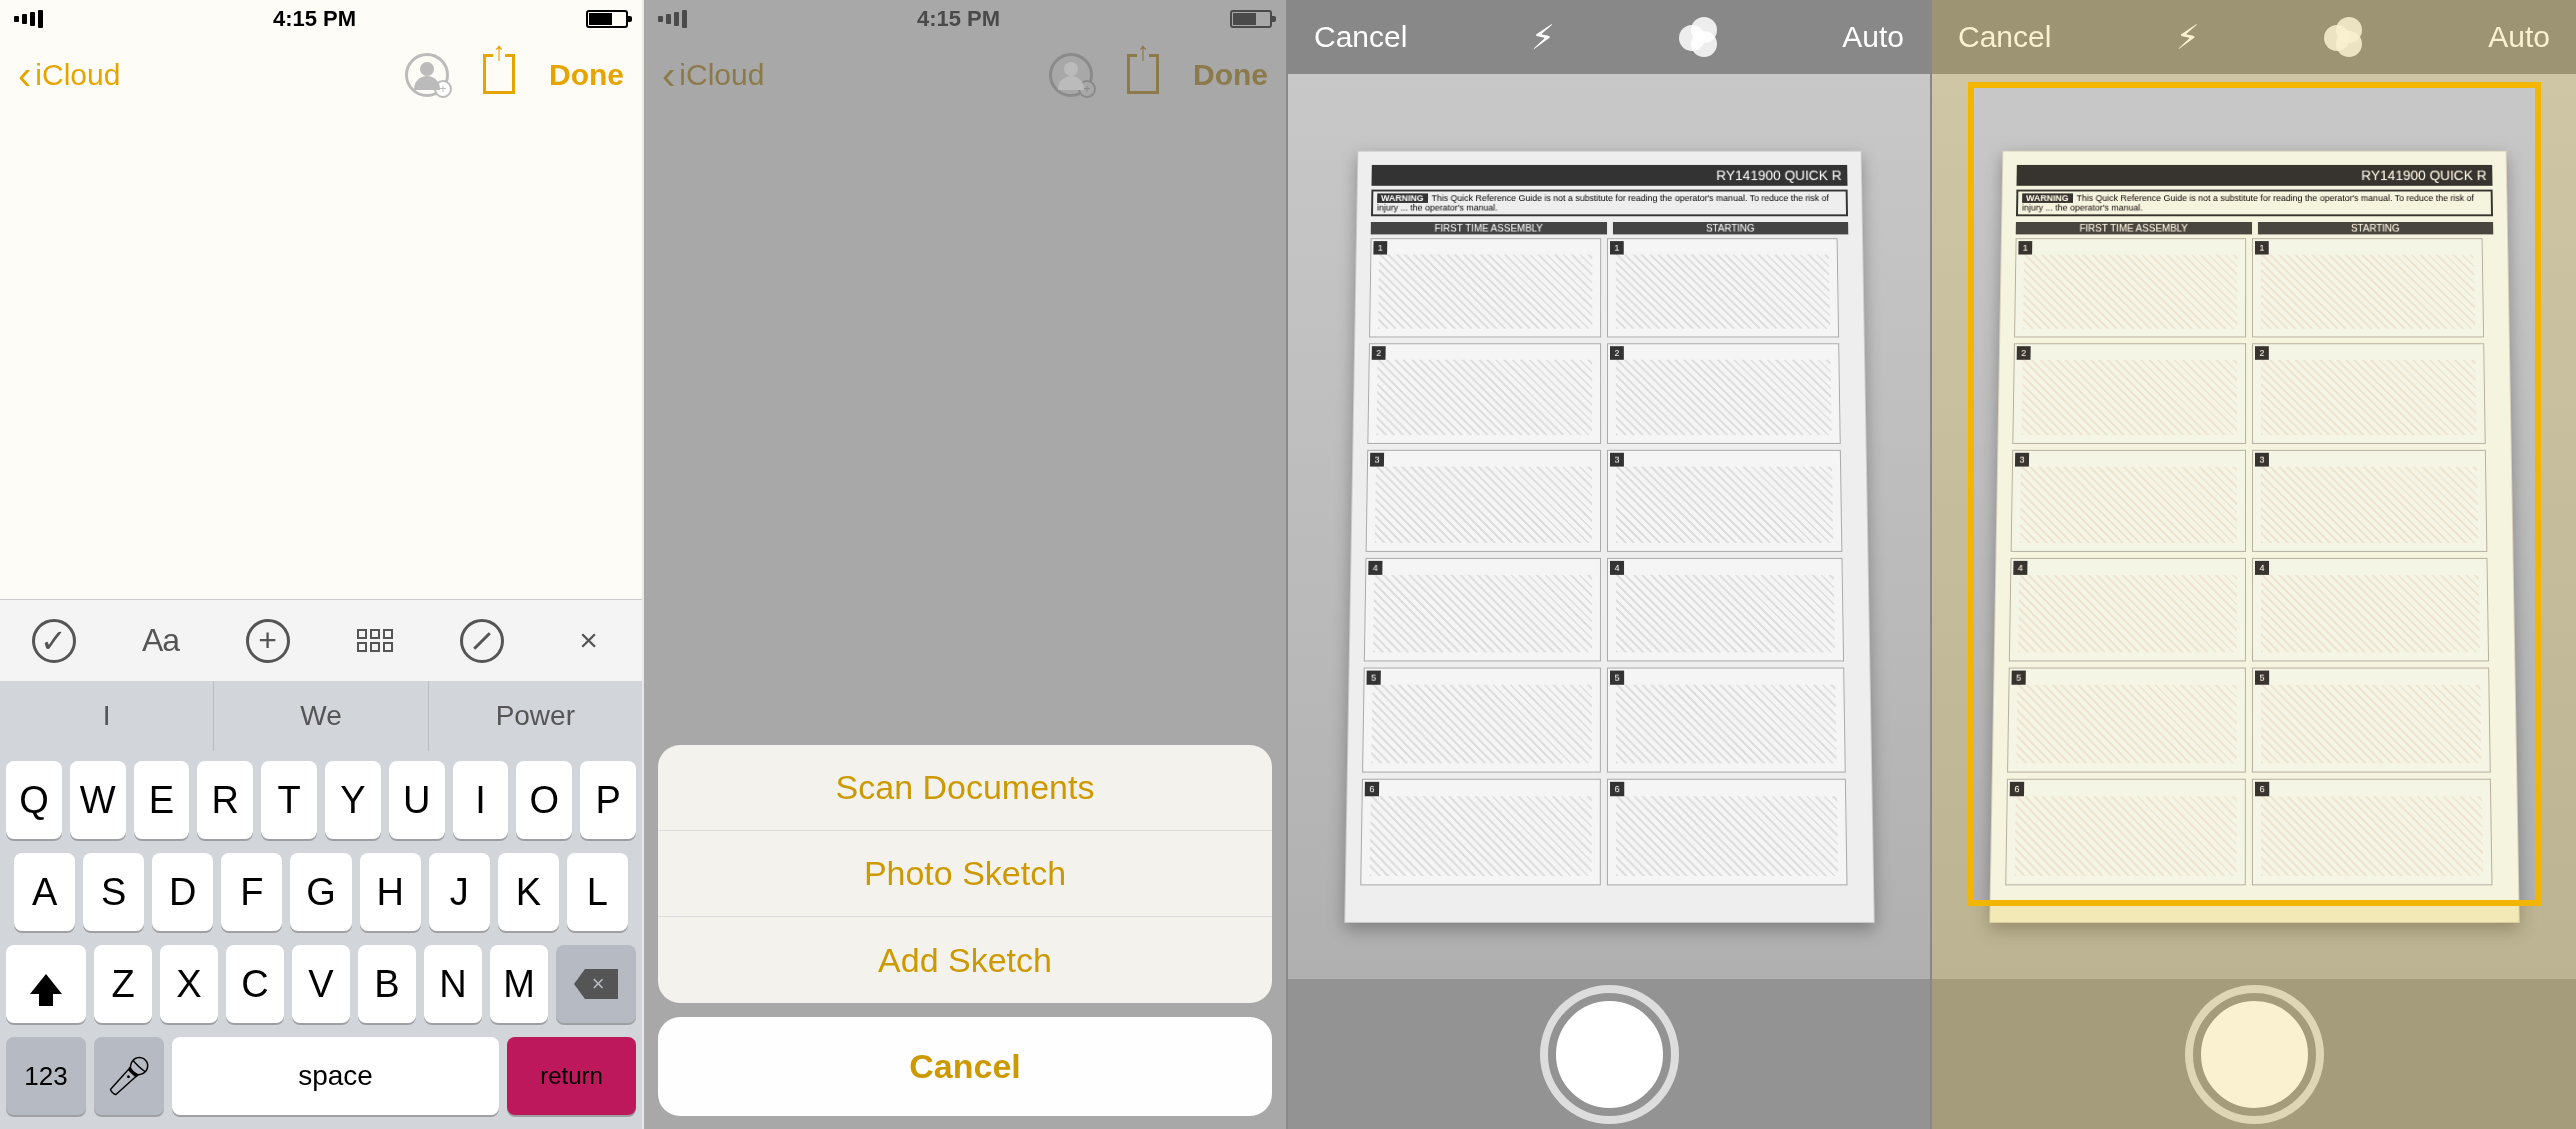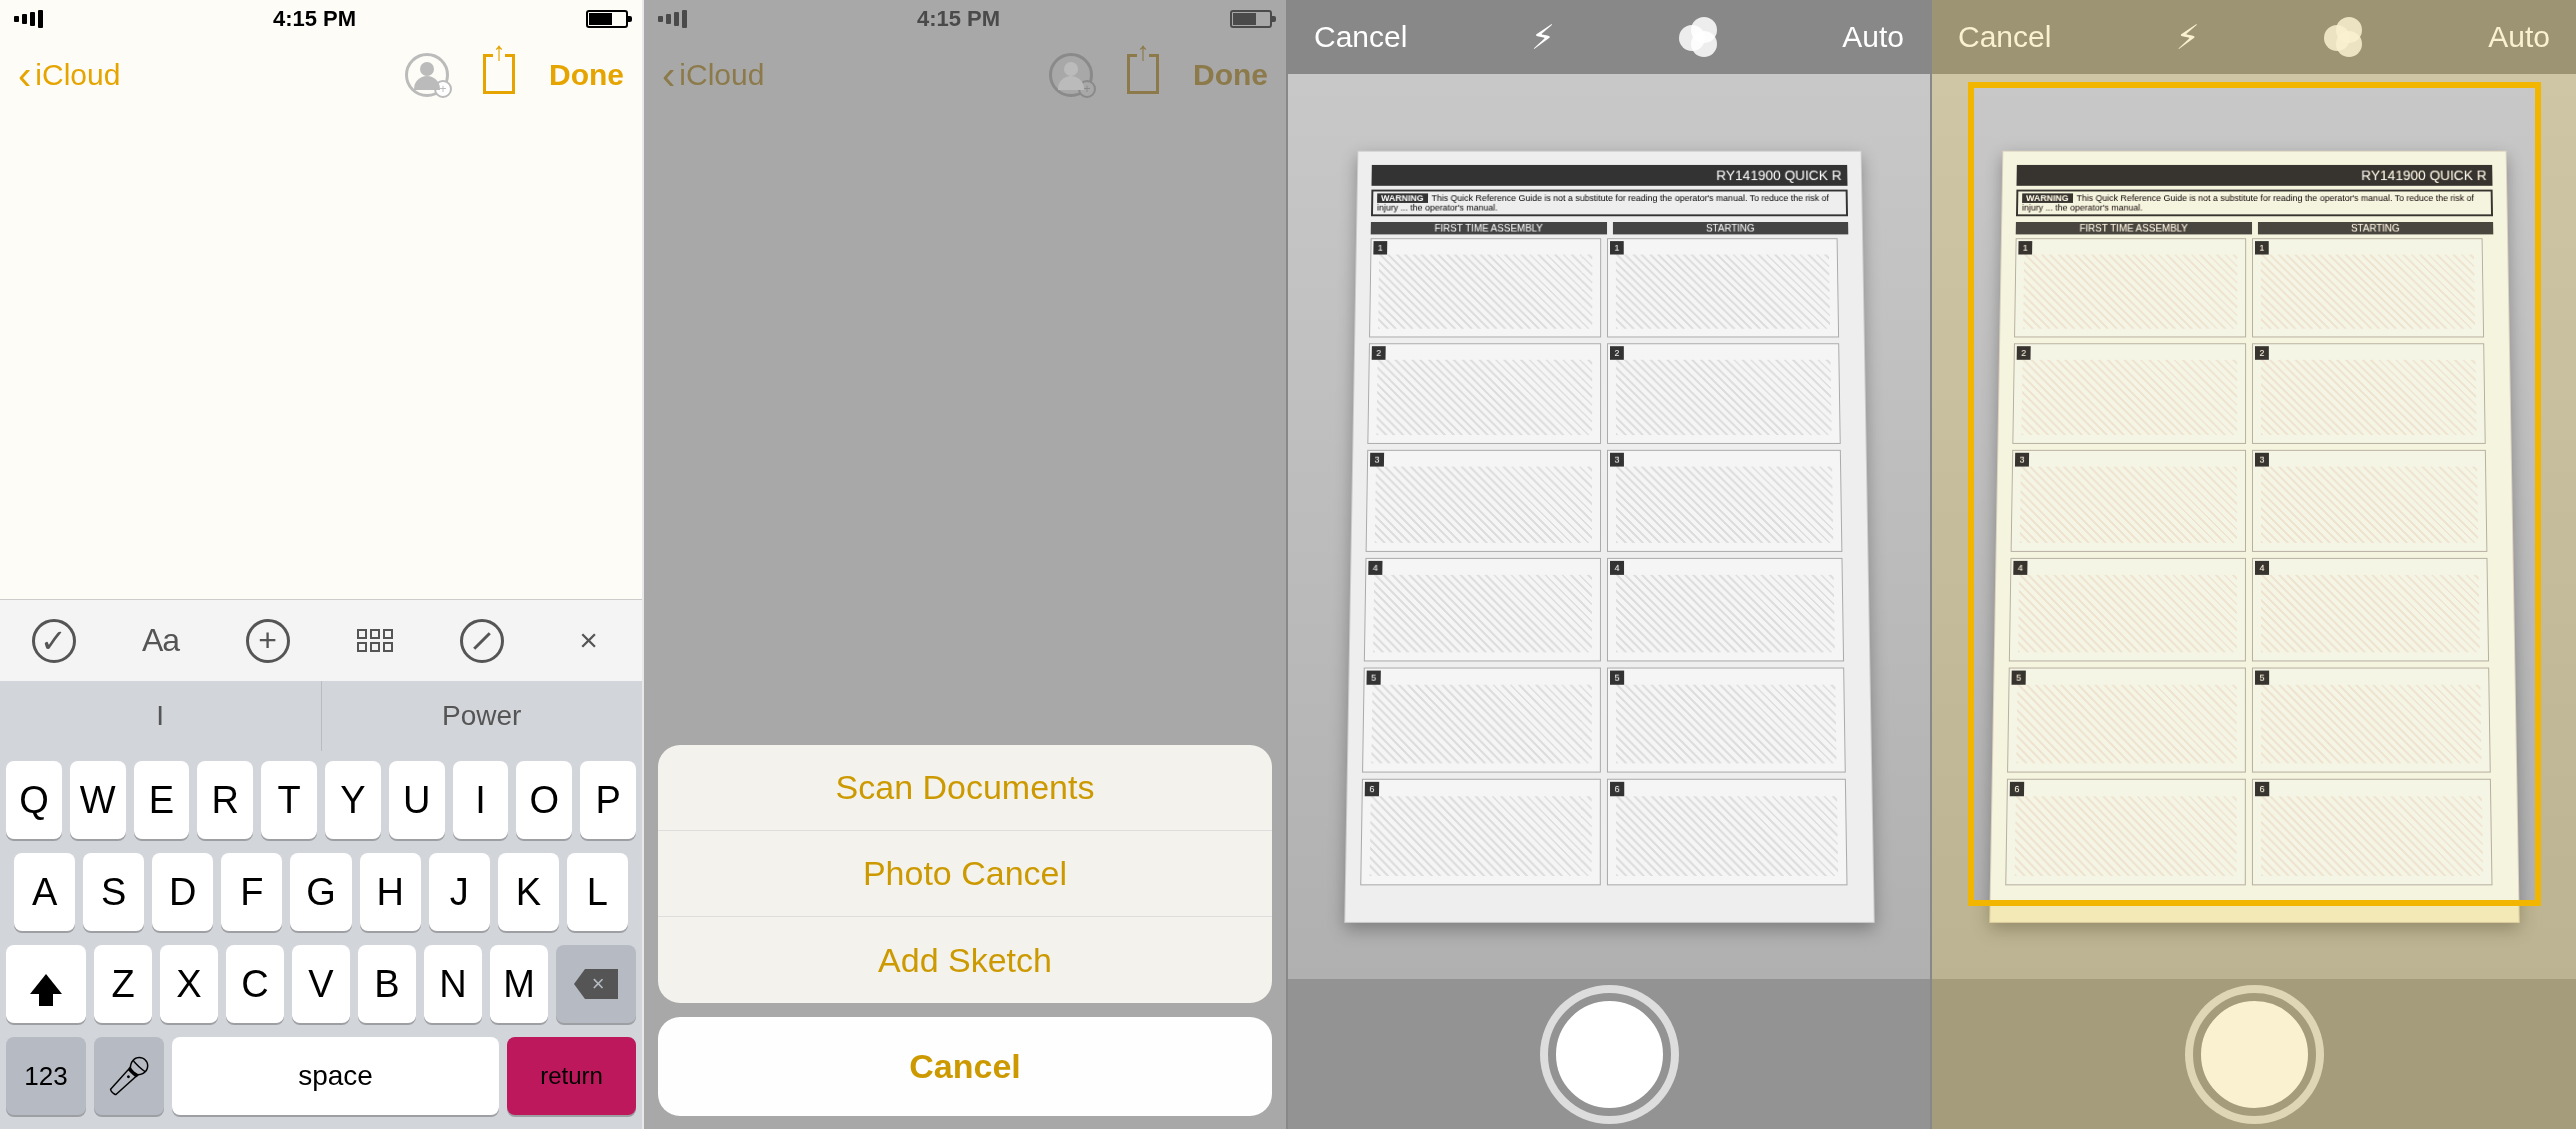--- a/index.html
+++ b/index.html
@@ -223,20 +223,21 @@
             <i></i>
           </span>
         </div>
     </div>
     <div class="tb pen"></div>
     <div class="tb xicon">×</div>
   </div>
 
   <div class="suggest">
     <div class="q">I</div>
+    <div>We</div>
     <div>Power</div>
   </div>
 
   <div class="keyboard">
     <div class="krow">
       <div class="key">Q</div>
       <div class="key">W</div>
       <div class="key">E</div>
       <div class="key">R</div>
       <div class="key">T</div>
@@ -312,21 +313,21 @@
         <div class="share-box"></div>
       </div>
       <div class="done">Done</div>
     </div>
   </div>
   <div class="notebody"></div>
 
   <div class="sheet">
     <div class="sheet-group">
       <div class="sheet-item">Scan Documents</div>
-      <div class="sheet-item">Photo Cancel</div>
+      <div class="sheet-item">Photo Sketch</div>
       <div class="sheet-item">Add Sketch</div>
     </div>
     <div class="sheet-cancel">Cancel</div>
   </div>
 </div>
 
 <div class="pane p3">
   <div class="cam-top">
     <div>Cancel</div>
     <div class="flash">⚡︎</div>

